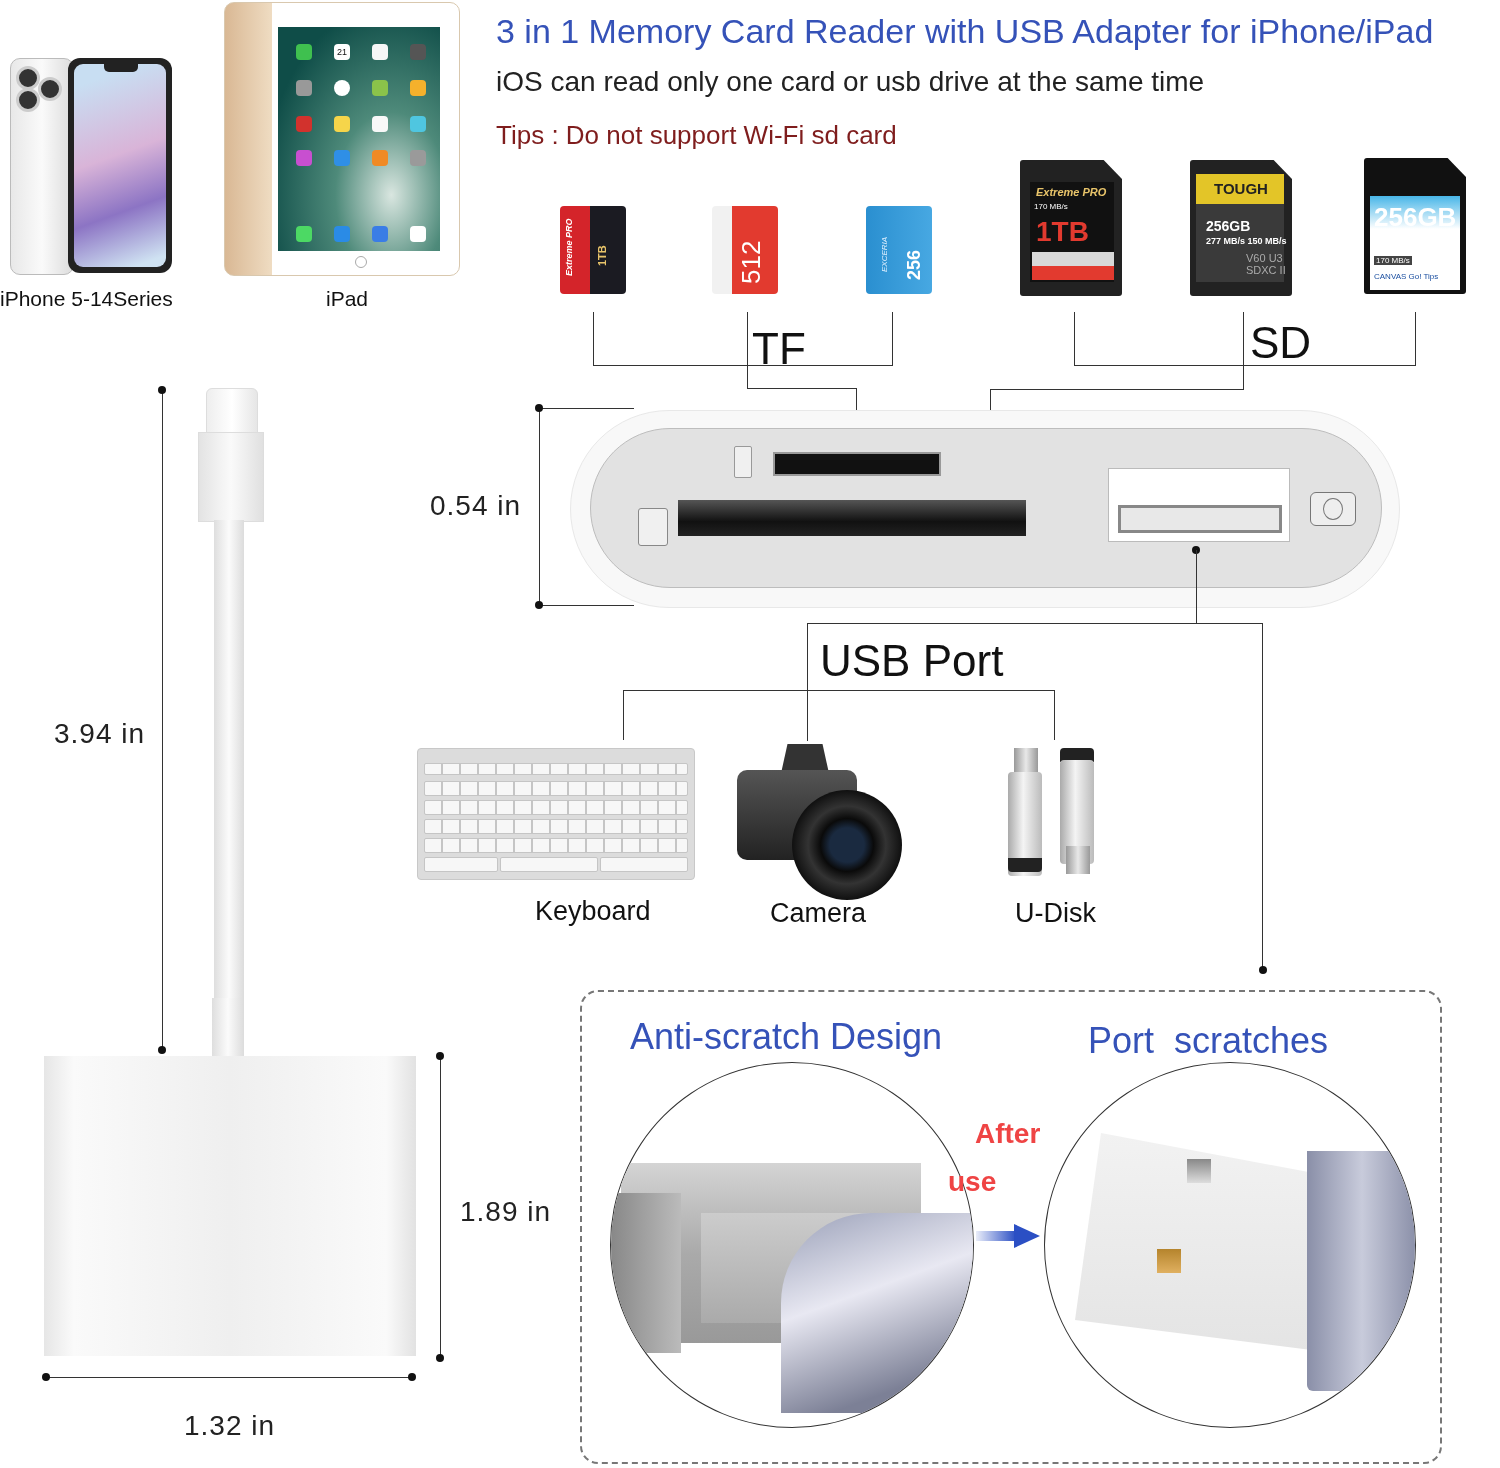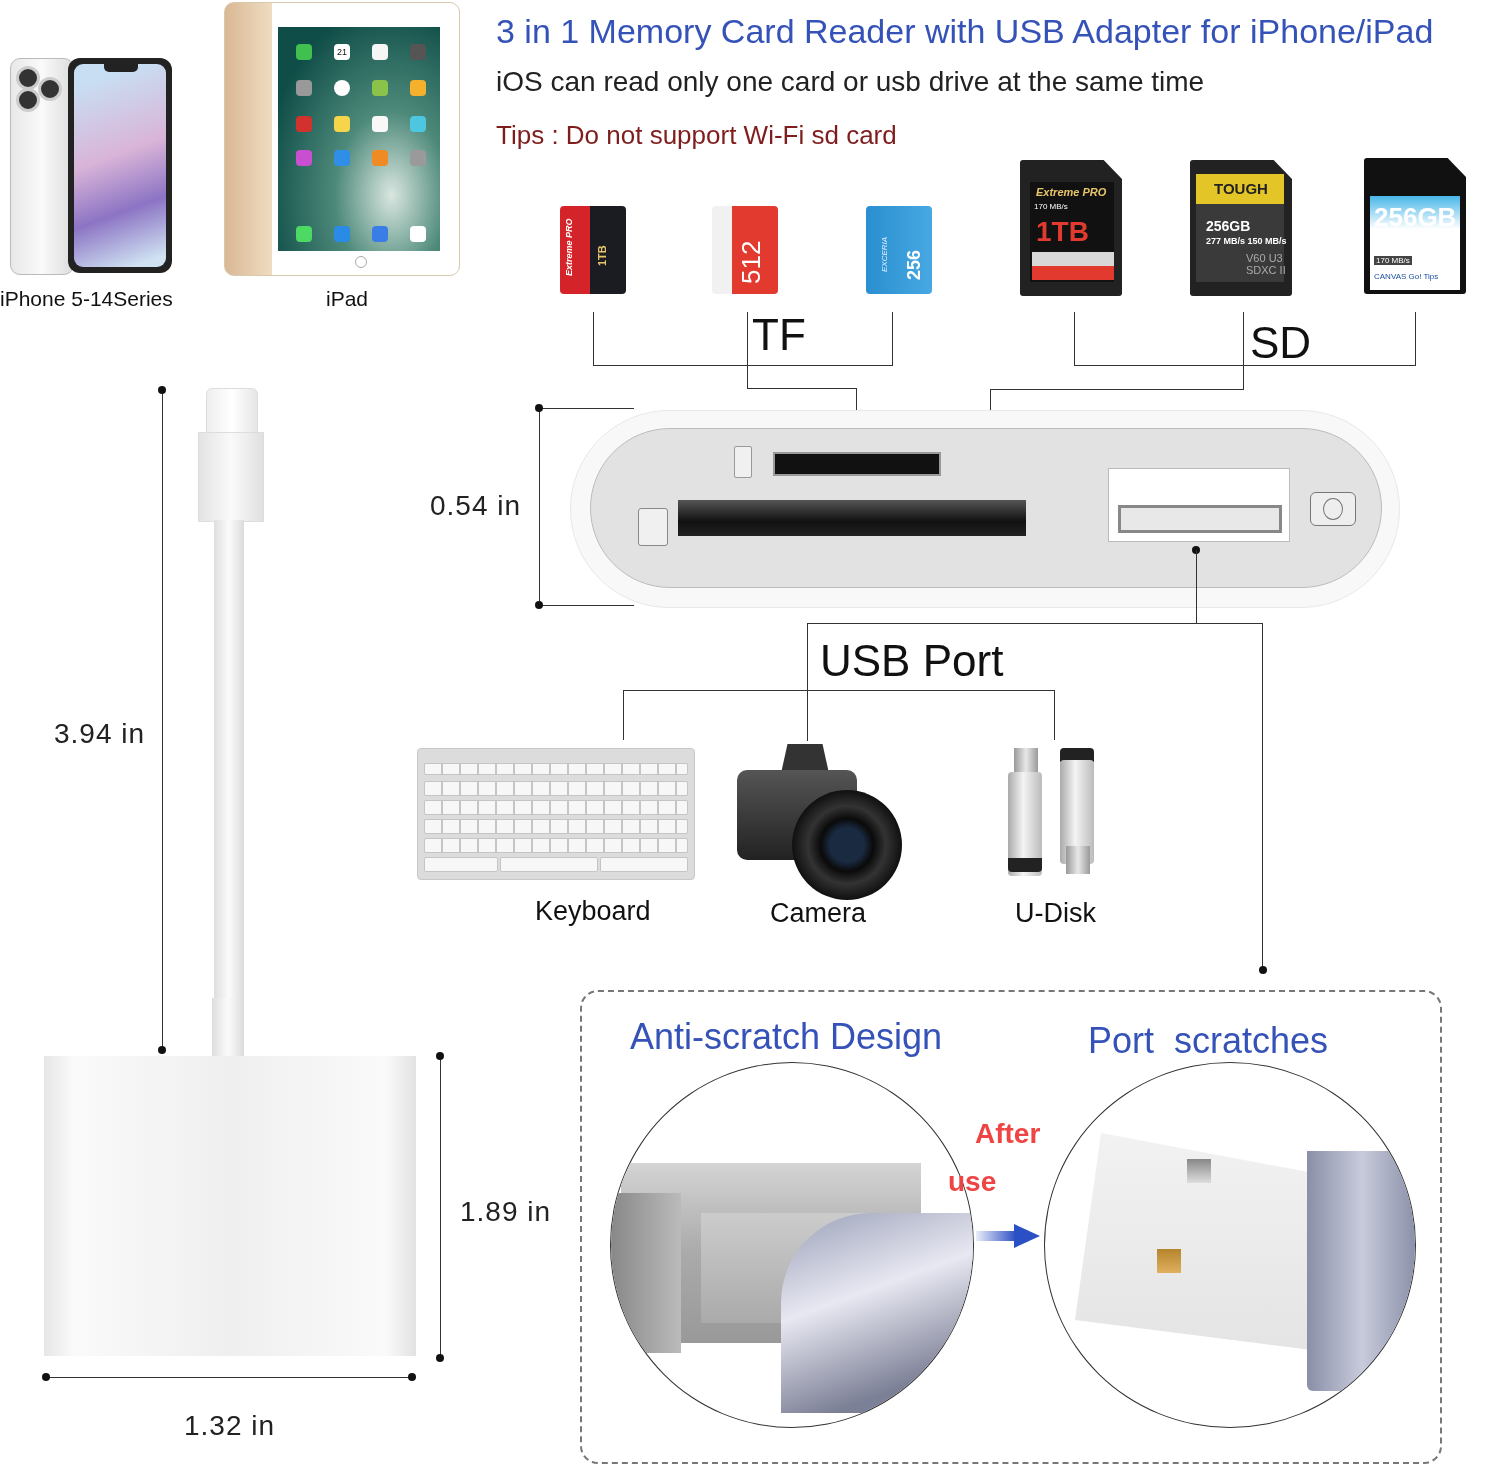--- a/index.html
+++ b/index.html
@@ -134,21 +134,21 @@
   <div class="abs" style="left:10px;top:114px;color:#1b4fa0;font-size:8px;">CANVAS Go! Tips</div>
 </div>
 
 <div class="line" style="left:593px;top:312px;width:1px;height:53px;"></div>
 <div class="line" style="left:892px;top:312px;width:1px;height:53px;"></div>
 <div class="line" style="left:593px;top:365px;width:300px;height:1px;"></div>
 <div class="line" style="left:747px;top:312px;width:1px;height:76px;"></div>
 <div class="line" style="left:747px;top:388px;width:110px;height:1px;"></div>
 <div class="line" style="left:856px;top:388px;width:1px;height:54px;"></div>
 <div class="dot" style="left:852px;top:438px;"></div>
-<div class="txt group-label" style="left:752px;top:310px;">TF</div>
+<div class="txt group-label" style="left:752px;top:324px;">TF</div>
 
 <div class="line" style="left:1074px;top:312px;width:1px;height:53px;"></div>
 <div class="line" style="left:1415px;top:312px;width:1px;height:53px;"></div>
 <div class="line" style="left:1074px;top:365px;width:342px;height:1px;"></div>
 <div class="line" style="left:1243px;top:312px;width:1px;height:78px;"></div>
 <div class="line" style="left:990px;top:389px;width:254px;height:1px;"></div>
 <div class="line" style="left:990px;top:389px;width:1px;height:104px;"></div>
 <div class="dot" style="left:986px;top:490px;"></div>
 <div class="txt group-label" style="left:1250px;top:318px;">SD</div>
 

